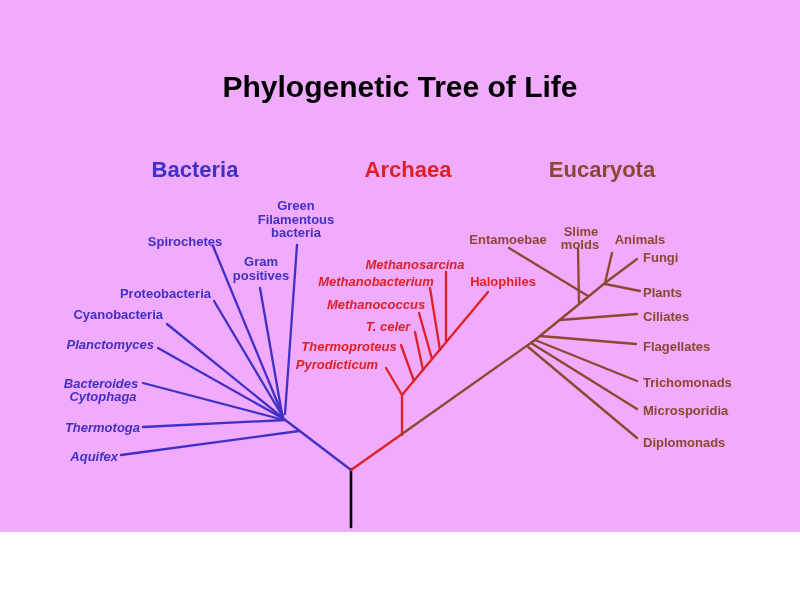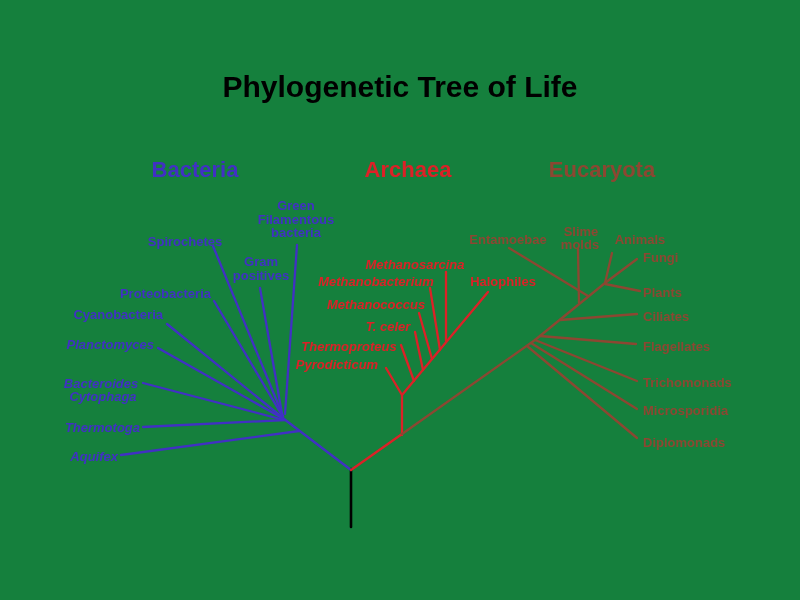--- a/index.html
+++ b/index.html
@@ -3,22 +3,22 @@
 <meta charset="utf-8">
 <style>
   html, body {
     margin: 0;
     padding: 0;
     background: #ffffff;
   }
   #stage {
     position: relative;
     width: 800px;
-    height: 600px;
-    background: #15803d;
+    height: 532px;
+    background: #f0abfc;
     overflow: hidden;
     font-family: "Liberation Sans", "DejaVu Sans", sans-serif;
   }
   svg text {
     font-family: "Liberation Sans", "DejaVu Sans", sans-serif;
     font-weight: bold;
   }
   .title-text {
     font-size: 30px;
     fill: #000000;

